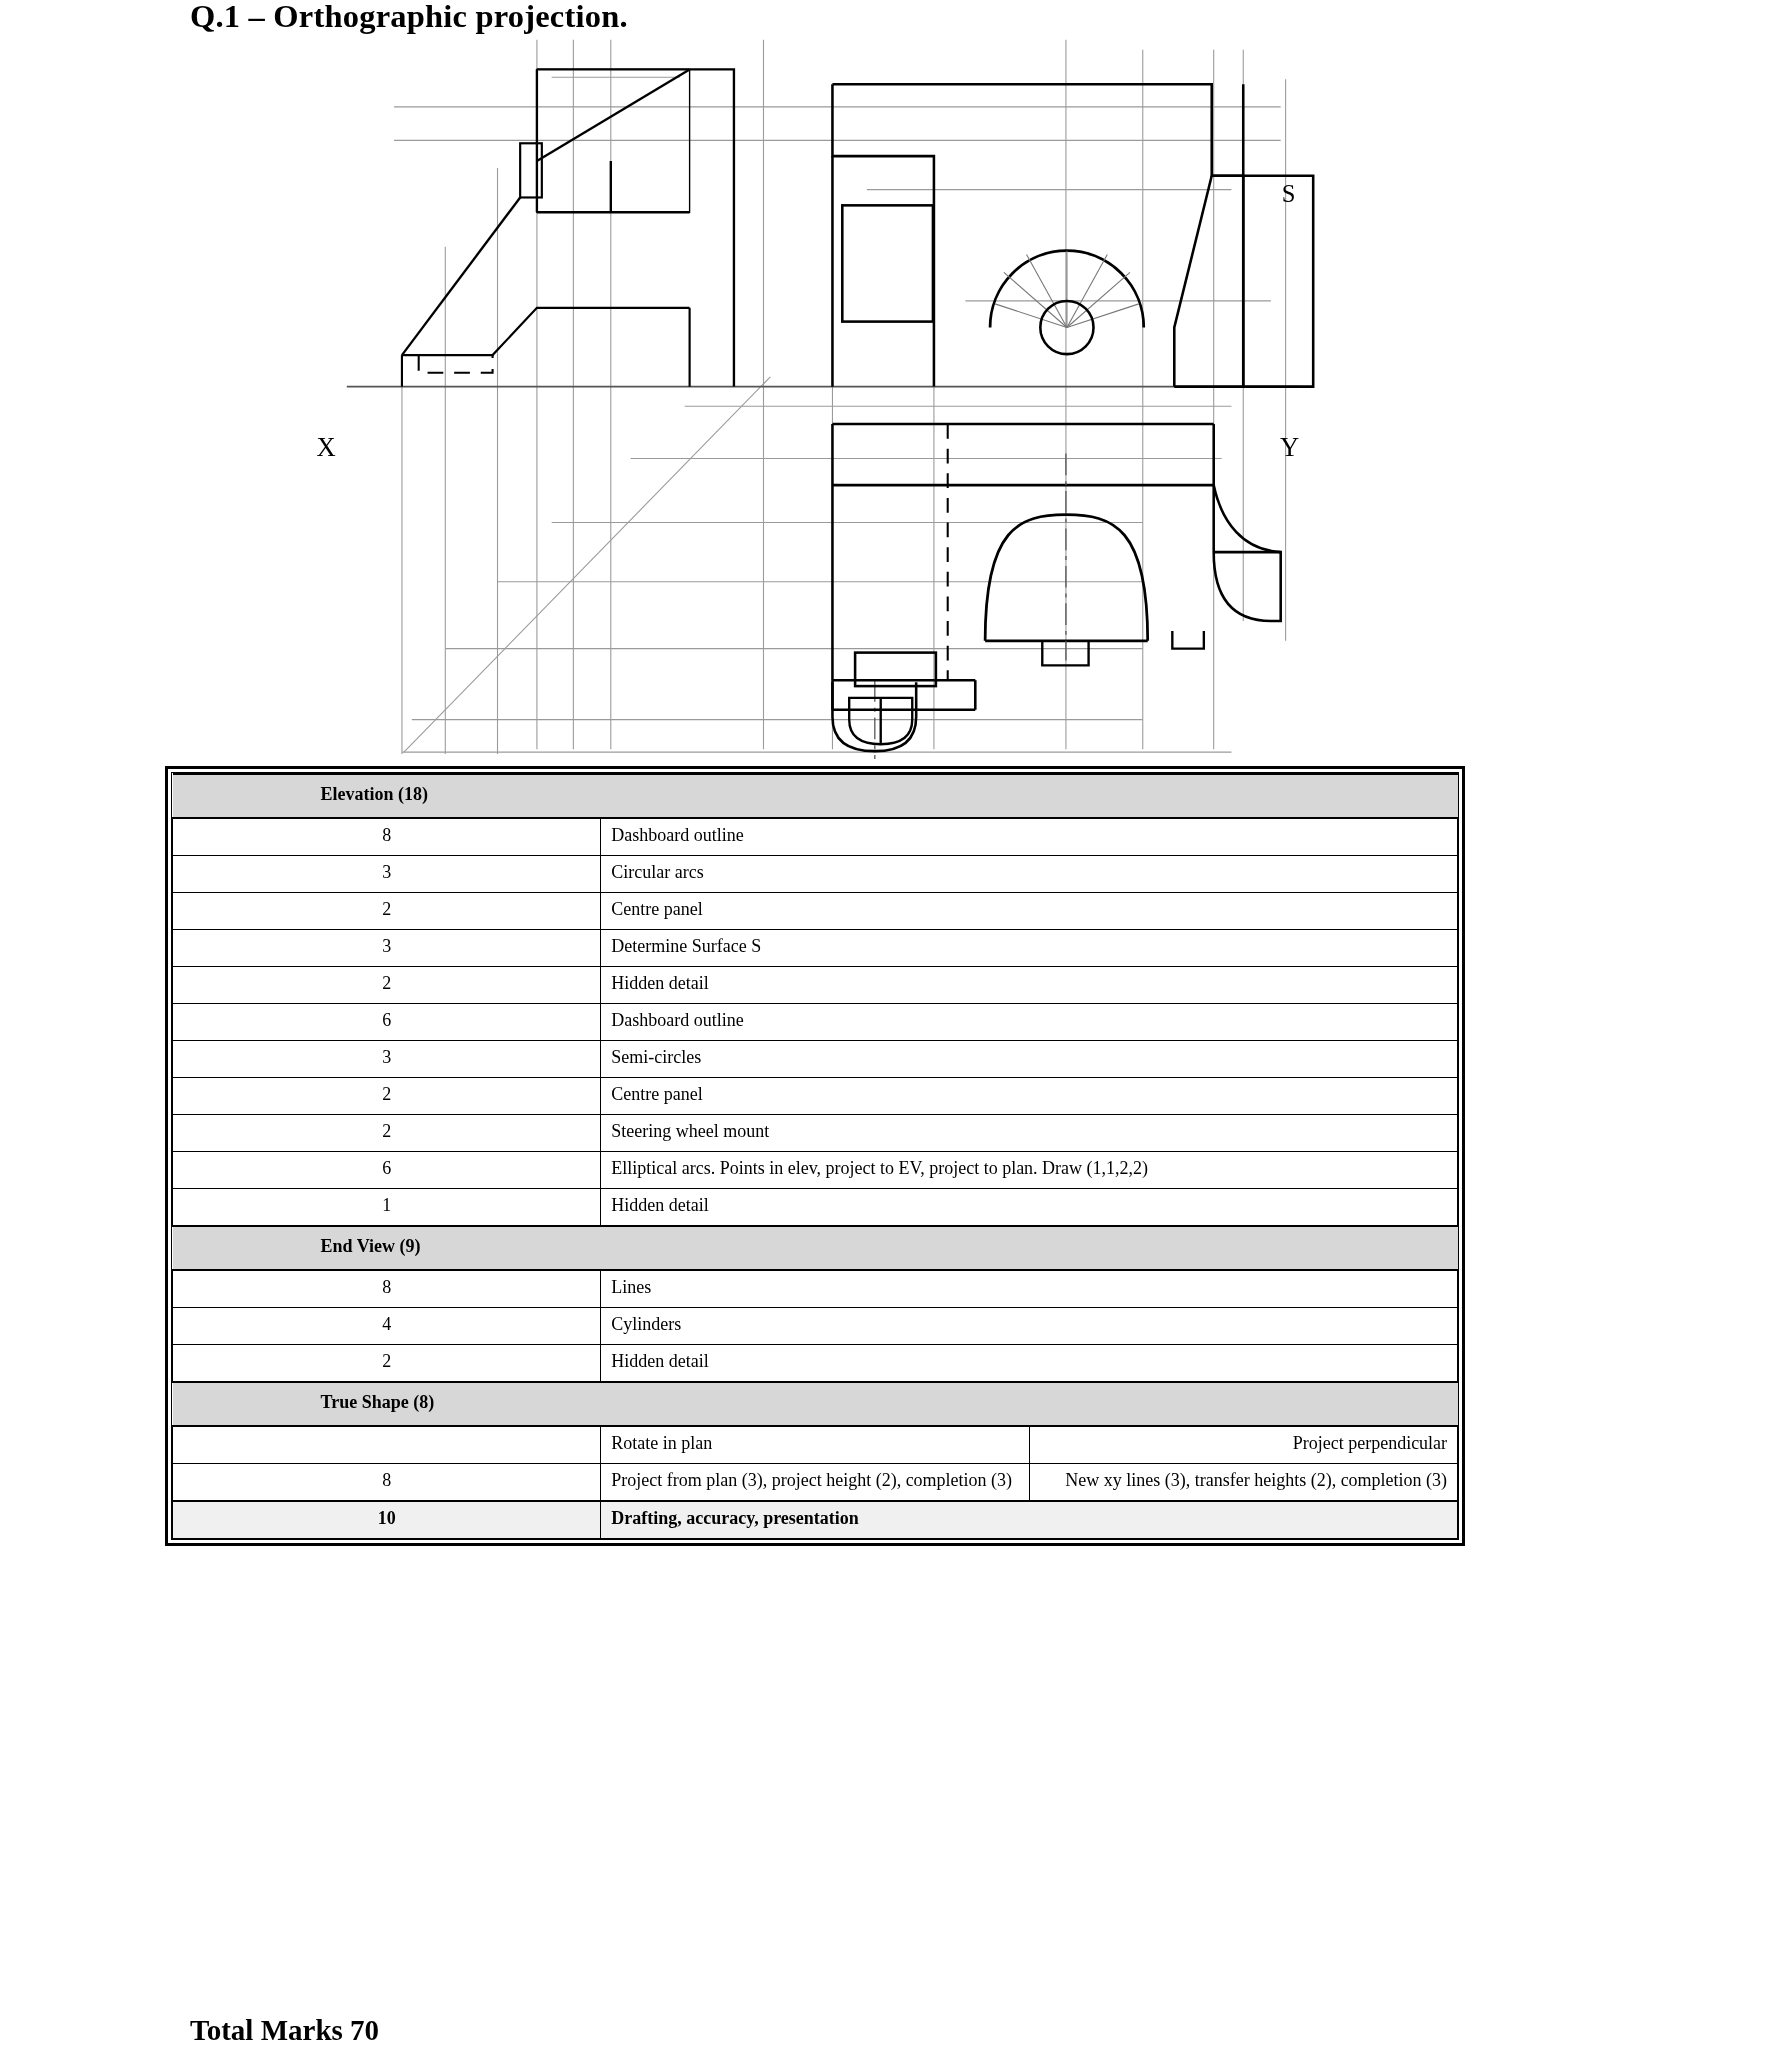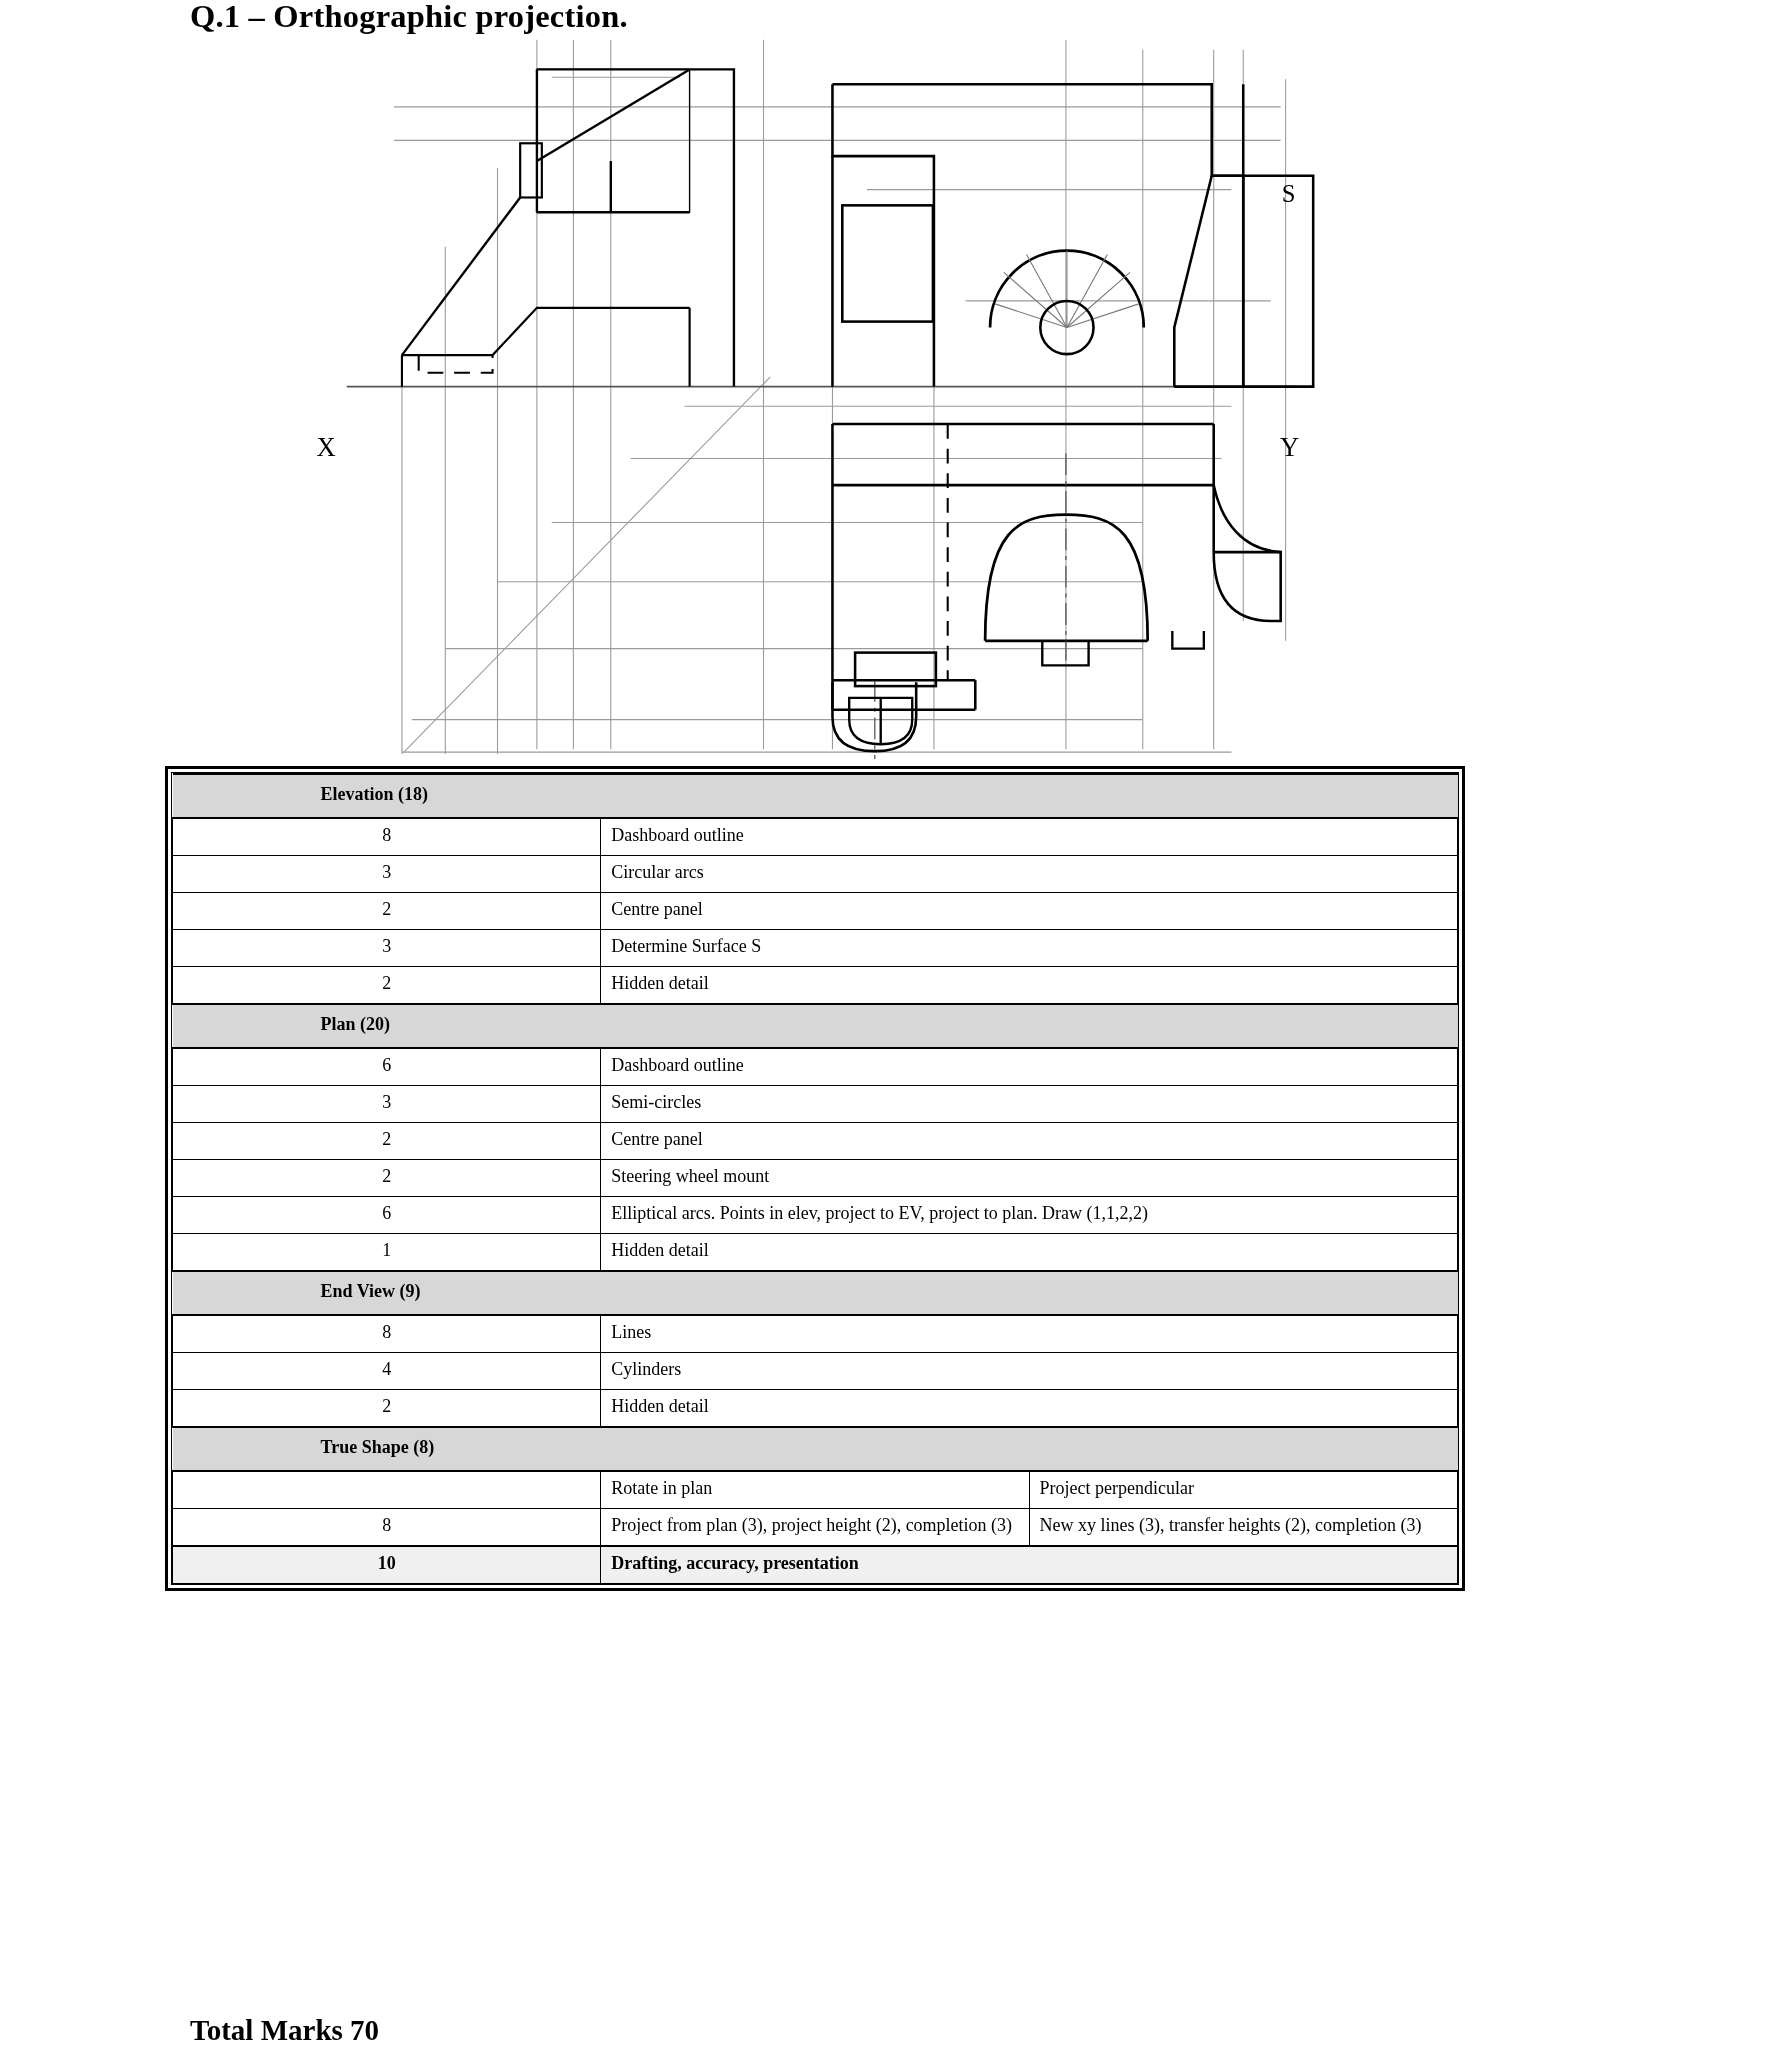--- a/index.html
+++ b/index.html
@@ -96,20 +96,21 @@
     border-top: 2px solid #000;
     border-bottom: none;
   }
   td.ts-left {
     border-right: 3px solid #000;
   }
   td.ts-right {
     border-left: none;
     border-right: none;
     width: 493px;
+    text-align: right;
   }
   td.ts-blank {
     border-left: none;
   }
 
   
   .total-marks {
     position: absolute;
     left: 190px;
     top: 2014px;
@@ -295,23 +296,20 @@
             <td class="desc-cell" colspan="2">Centre panel</td>
           </tr>
           <tr>
             <td class="marks-cell">3</td>
             <td class="desc-cell" colspan="2">Determine Surface S</td>
           </tr>
           <tr>
             <td class="marks-cell">2</td>
             <td class="desc-cell" colspan="2">Hidden detail</td>
           </tr>
-          <tr class="section-head">
-            <td class="sh-label" colspan="3">Plan (20)</td>
-          </tr>
           <tr>
             <td class="marks-cell">6</td>
             <td class="desc-cell" colspan="2">Dashboard outline</td>
           </tr>
           <tr>
             <td class="marks-cell">3</td>
             <td class="desc-cell" colspan="2">Semi-circles</td>
           </tr>
           <tr>
             <td class="marks-cell">2</td>

